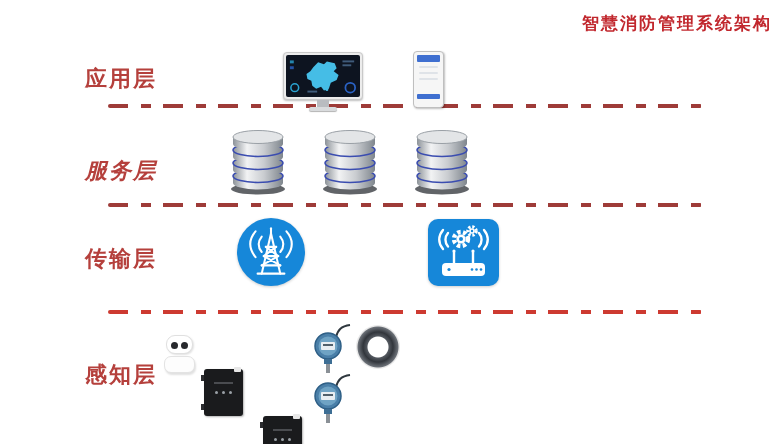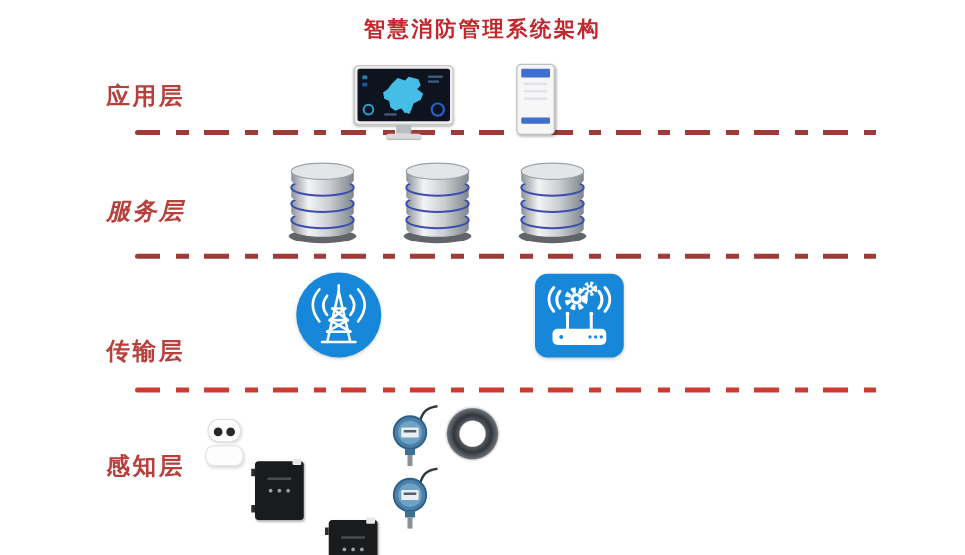--- a/index.html
+++ b/index.html
@@ -4,26 +4,26 @@
 <style>
   :root{
     --title:#c1272d; --label:#b5403c; --divider:#9e3b38; --divider-bottom:#cd3a31;
     --icon-blue:#1687d9;
   }
   *{box-sizing:border-box; margin:0; padding:0;}
   html,body{background:#fff;}
   body{font-family:"Liberation Sans","DejaVu Sans",sans-serif;}
   .canvas{position:relative; width:772px; height:444px; background:#fff; overflow:hidden;}
 
-  .title{position:absolute; left:0; top:12px; width:100%; text-align:center;
+  .title{position:absolute; left:0; top:12px; width:100%; text-align:right;
          font-size:17px; font-weight:bold; letter-spacing:2px; color:var(--title);}
 
-  .layer-label{position:absolute; left:85px; font-size:19px; font-weight:bold;
+  .layer-label{position:absolute; left:85px; font-size:22px; font-weight:bold;
                letter-spacing:2px; color:var(--label);}
-  .ll-app{top:64px;} .ll-srv{top:156px;font-style:italic;} .ll-trs{top:268px;} .ll-per{top:360px;}
+  .ll-app{top:64px;} .ll-srv{top:156px;font-style:italic;} .ll-trs{top:244px;} .ll-per{top:360px;}
 
   .divider{position:absolute; left:108px; width:594px; height:4px; border-radius:2px;
     background:repeating-linear-gradient(90deg, var(--divider) 0 20px, transparent 20px 33px, var(--divider) 33px 43px, transparent 43px 55px);}
   .dv1{top:104px;} .dv2{top:203px;}
   .dv3{top:310px; background:repeating-linear-gradient(90deg, var(--divider-bottom) 0 20px, transparent 20px 33px, var(--divider-bottom) 33px 43px, transparent 43px 55px);}
 
   
   .monitor{position:absolute; left:283px; top:52px; width:80px;}
   .m-frame{width:80px; height:48px; background:#ececec; border:1px solid #c9c9c9; border-radius:4px; padding:2px; box-shadow:0 1px 2px rgba(0,0,0,.25);}
   .m-screen{width:100%; height:100%; background:#0d1420; border-radius:2px;}

